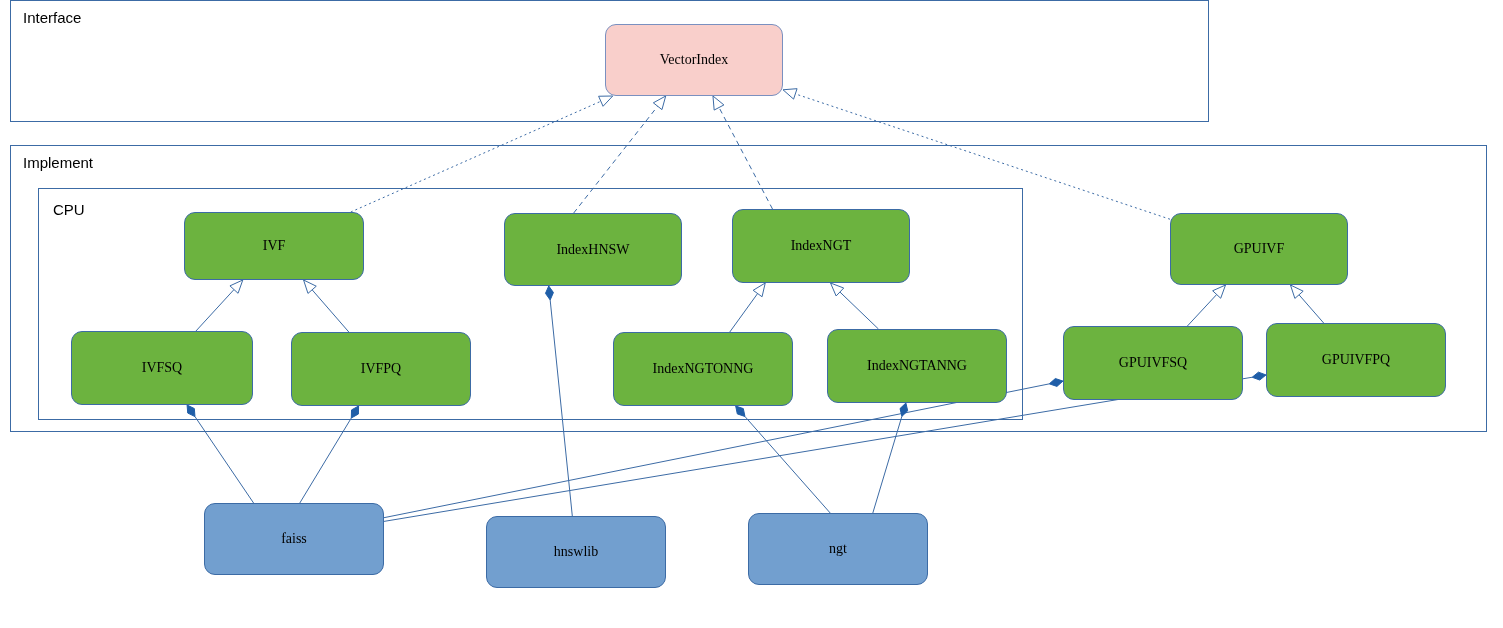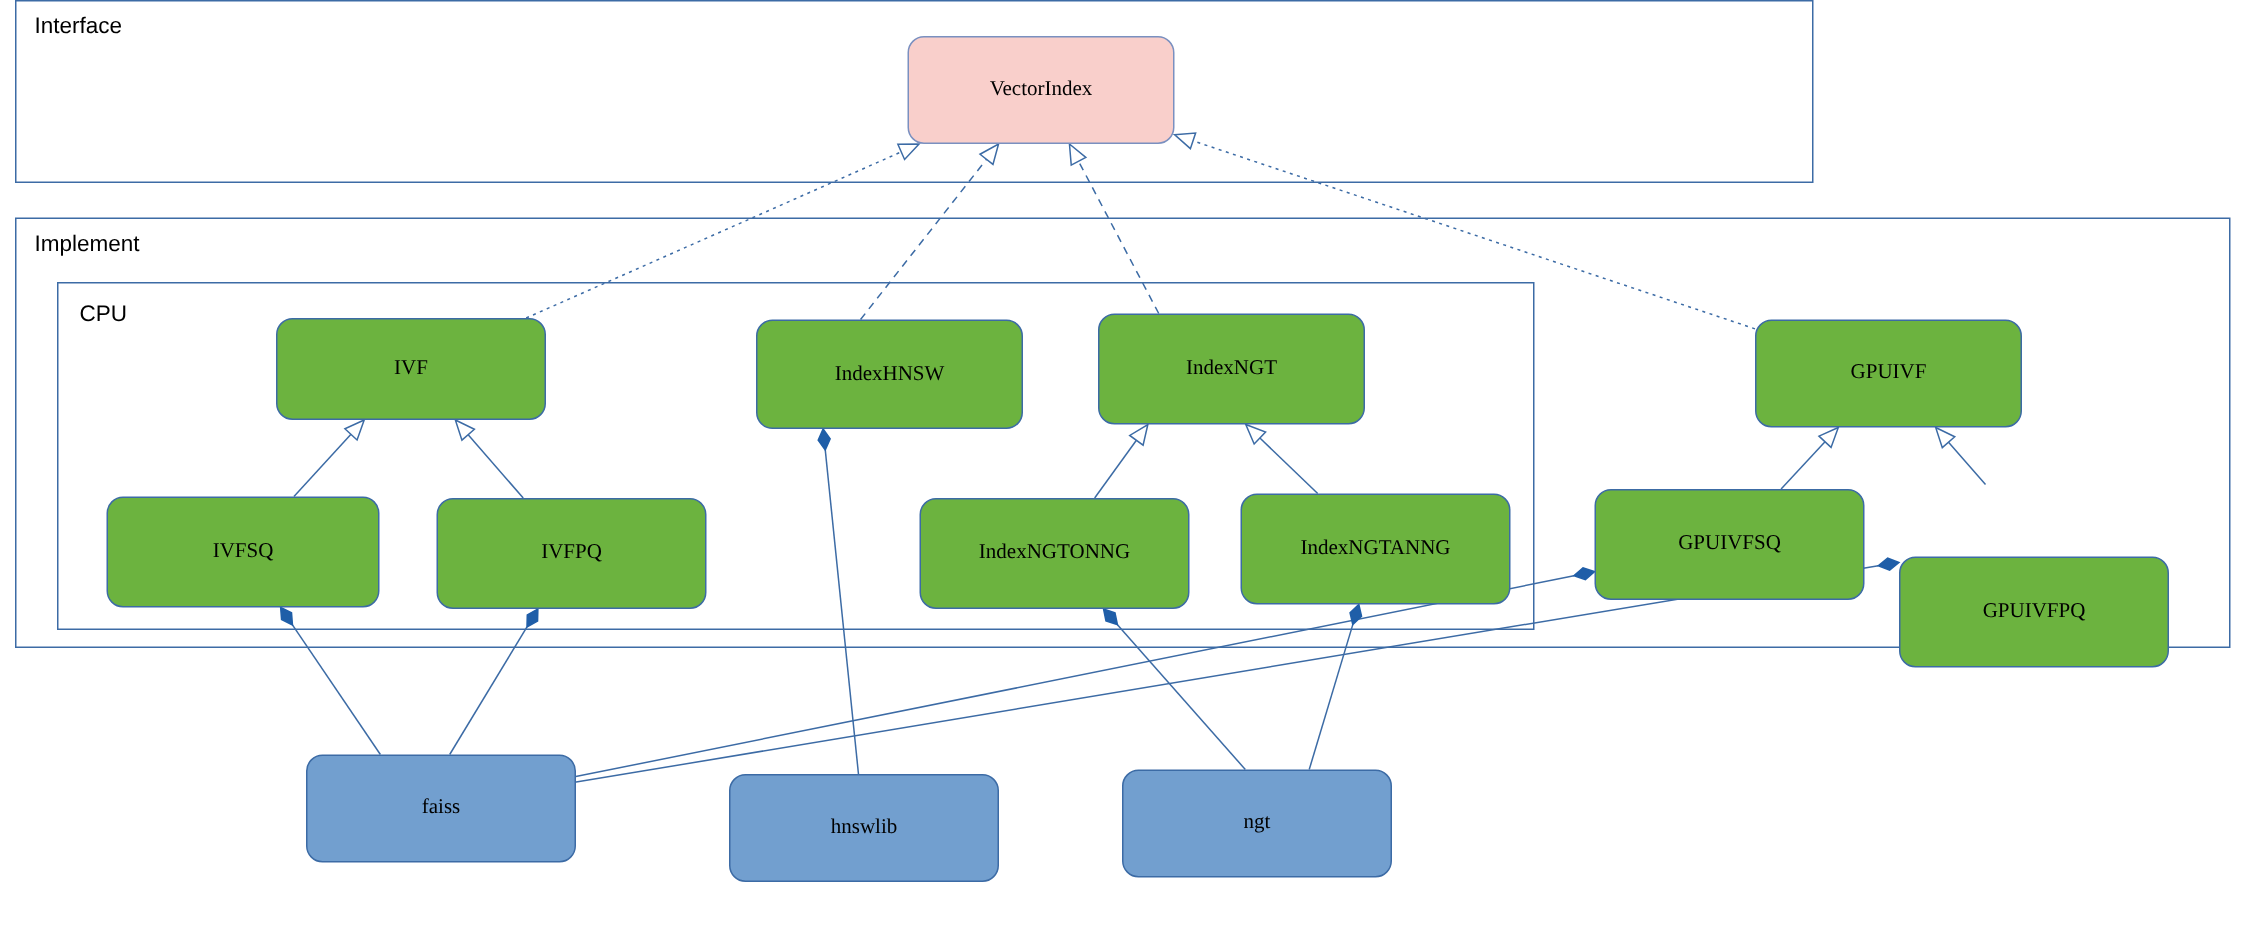--- a/index.html
+++ b/index.html
@@ -167,21 +167,21 @@
       </div>
       <div class="node impl" style="left: 613px; top: 332px; width: 180px; height: 74px;">
         <span>IndexNGTONNG</span>
       </div>
       <div class="node impl" style="left: 827px; top: 329px; width: 180px; height: 74px;">
         <span>IndexNGTANNG</span>
       </div>
       <div class="node impl" style="left: 1063px; top: 326px; width: 180px; height: 74px;">
         <span>GPUIVFSQ</span>
       </div>
-      <div class="node impl" style="left: 1266px; top: 323px; width: 180px; height: 74px; margin-top: 48px;">
+      <div class="node impl" style="left: 1266px; top: 323px; width: 180px; height: 74px;">
         <span>GPUIVFPQ</span>
       </div>
       <div class="node third" style="left: 204px; top: 503px; width: 180px; height: 72px;">
         <span>faiss</span>
       </div>
       <div class="node third" style="left: 486px; top: 516px; width: 180px; height: 72px;">
         <span>hnswlib</span>
       </div>
       <div class="node third" style="left: 748px; top: 513px; width: 180px; height: 72px;">
         <span>ngt</span>

